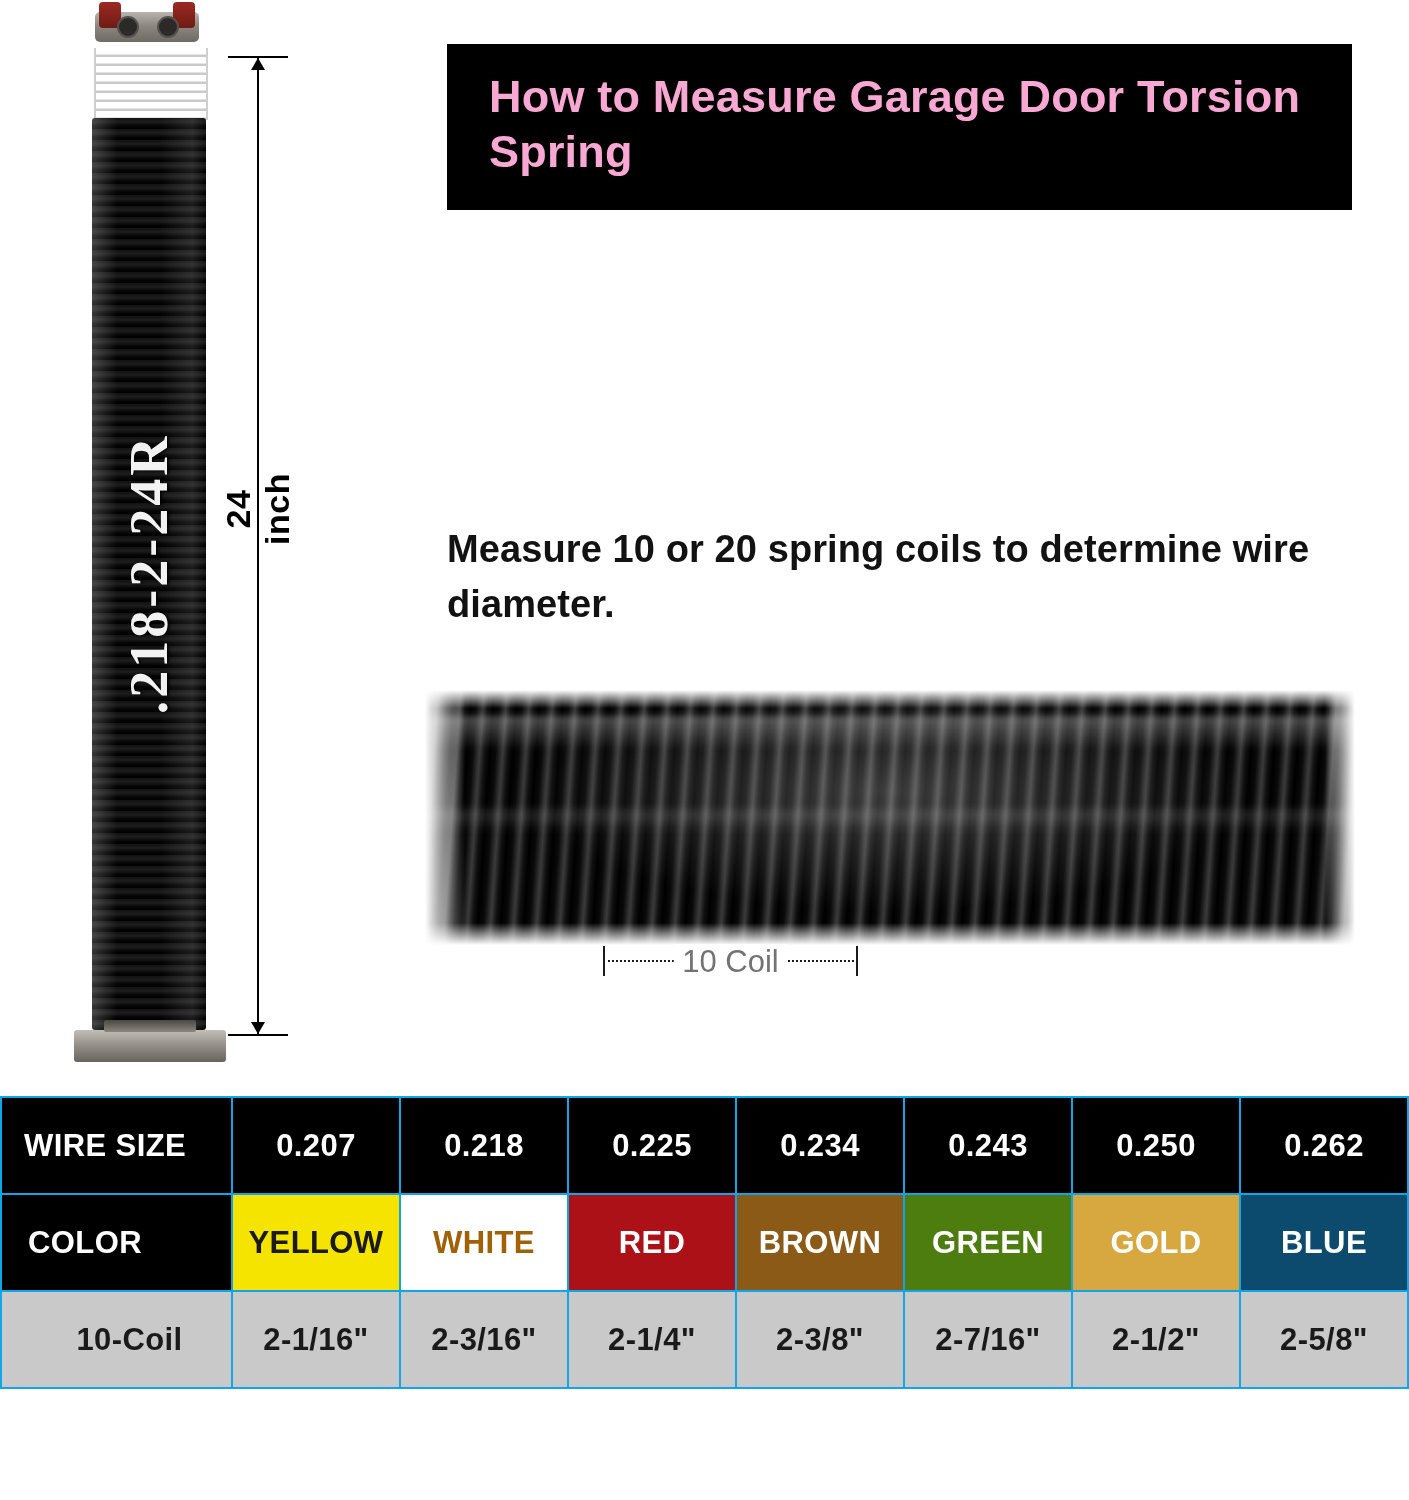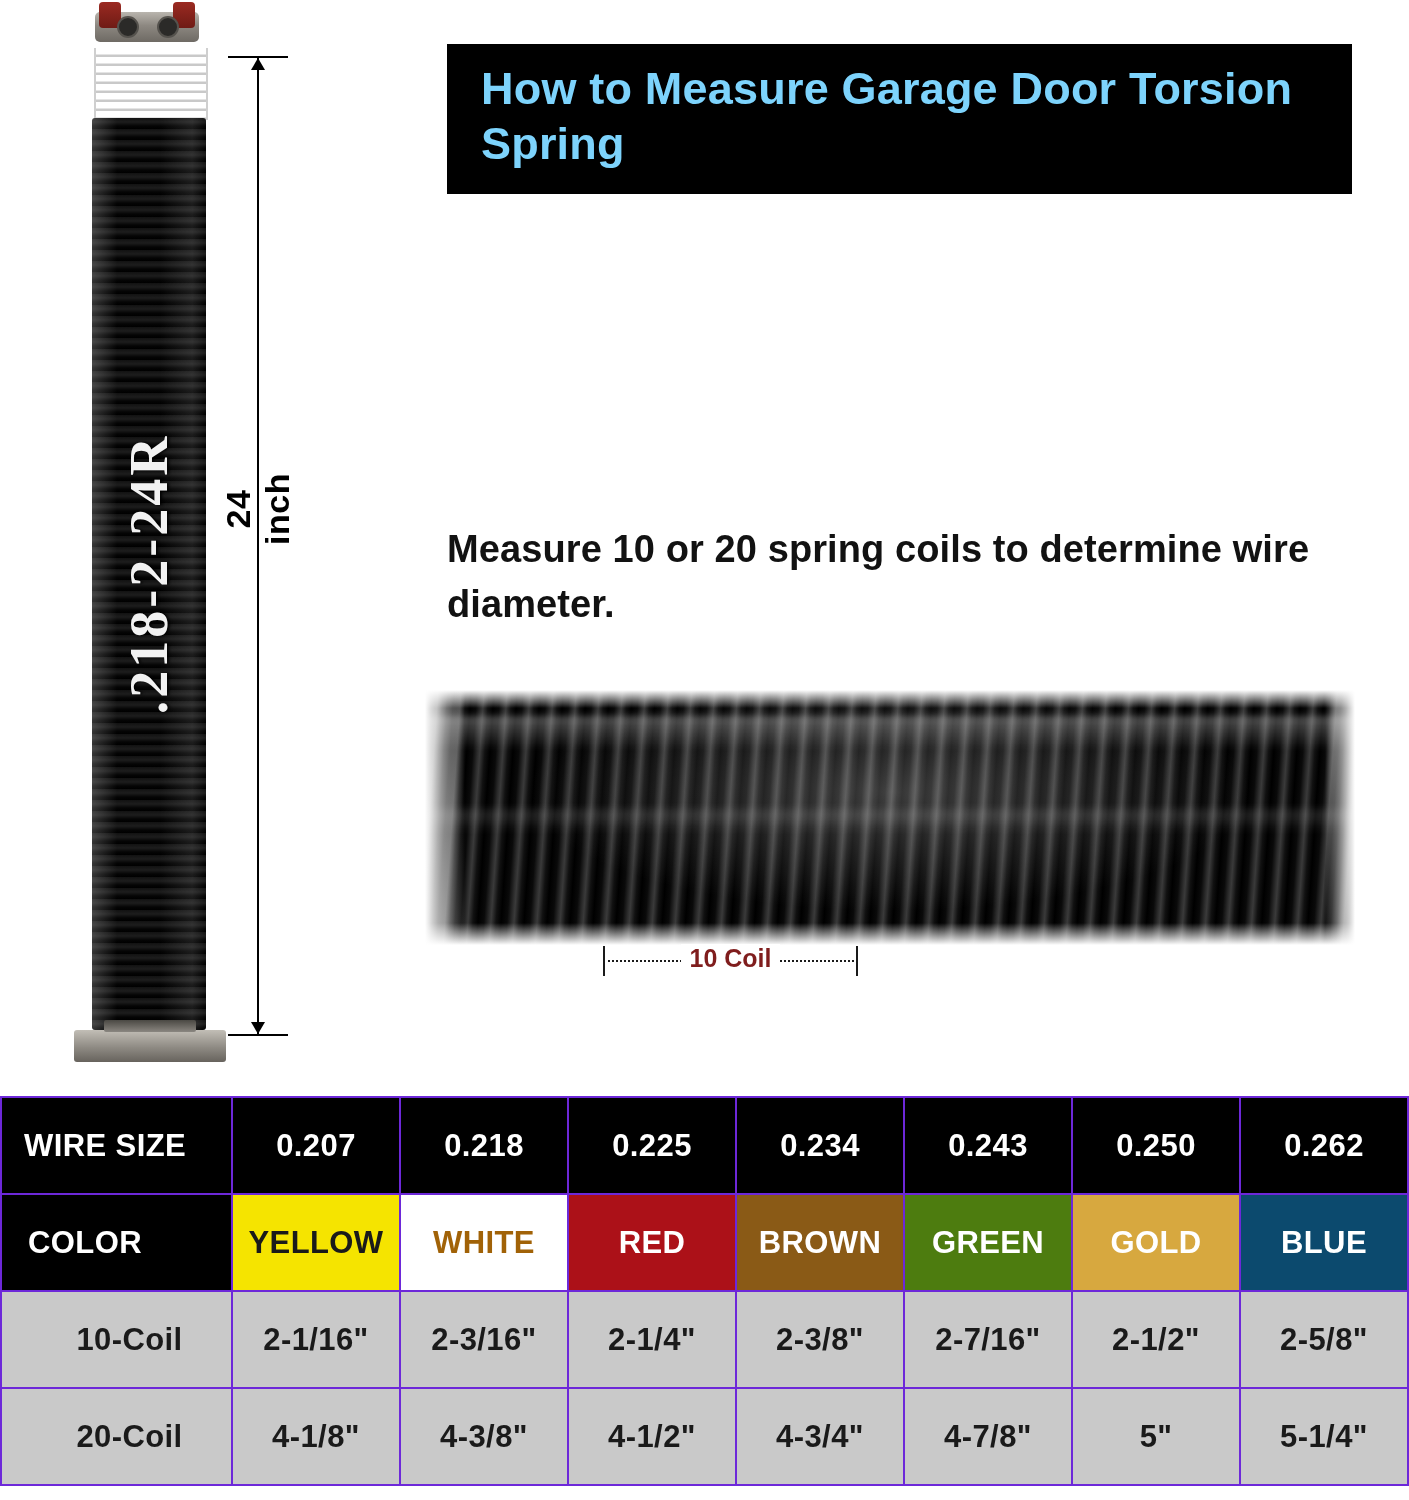--- a/index.html
+++ b/index.html
@@ -186,22 +186,22 @@
   .title-banner {
     position: absolute;
     left: 447px;
     top: 44px;
     width: 905px;
     background: #000;
     padding: 18px 26px 22px 34px;
     box-sizing: border-box;
   }
   .title-banner h1 {
-    margin: 0;
-    color: #7dd3fc;
+    margin: 8px;
+    color: #f9a8d4;
     font-size: 45px;
     line-height: 1.22;
     font-weight: bold;
     letter-spacing: 0.2px;
   }
 
   
   .instr {
     position: absolute;
     color: #121212;
@@ -295,23 +295,23 @@
   }
   .coil-dim .end.l { left: 0; }
   .coil-dim .end.r { right: 0; }
   .coil-dim .lbl {
     position: absolute;
     top: -2px;
     left: 50%;
     transform: translateX(-50%);
     background: #fff;
     padding: 0 9px;
-    font-size: 25px;
-    font-weight: bold;
-    color: #7f1d1d;
+    font-size: 31px;
+    font-weight: normal;
+    color: #737373;
   }
   .coil-10 {
     left: 603px;
     top: 946px;
     width: 255px;
   }
   .coil-20 {
     left: 603px;
     top: 982px;
     width: 518px;
@@ -330,21 +330,21 @@
     width: 1409px;
     table-layout: fixed;
   }
   table.spec td {
     height: 95px;
     text-align: center;
     vertical-align: middle;
     font-size: 31px;
     font-weight: bold;
     letter-spacing: 0.4px;
-    border: 2px solid #6d28d9;
+    border: 2px solid #0ea5e9;
     padding: 0;
   }
   .row-head td {
     background: #000;
     color: #fff;
   }
   .row-head td.first {
     text-align: left;
     padding-left: 22px;
   }
@@ -446,25 +446,15 @@
       <tr class="row-data">
         <td class="first col0">10-Coil</td>
         <td>2-1/16"</td>
         <td>2-3/16"</td>
         <td>2-1/4"</td>
         <td>2-3/8"</td>
         <td>2-7/16"</td>
         <td>2-1/2"</td>
         <td>2-5/8"</td>
       </tr>
-      <tr class="row-data">
-        <td class="first col0">20-Coil</td>
-        <td>4-1/8"</td>
-        <td>4-3/8"</td>
-        <td>4-1/2"</td>
-        <td>4-3/4"</td>
-        <td>4-7/8"</td>
-        <td>5"</td>
-        <td>5-1/4"</td>
-      </tr>
     </tbody>
   </table>
 </div>
 
 </body></html>

